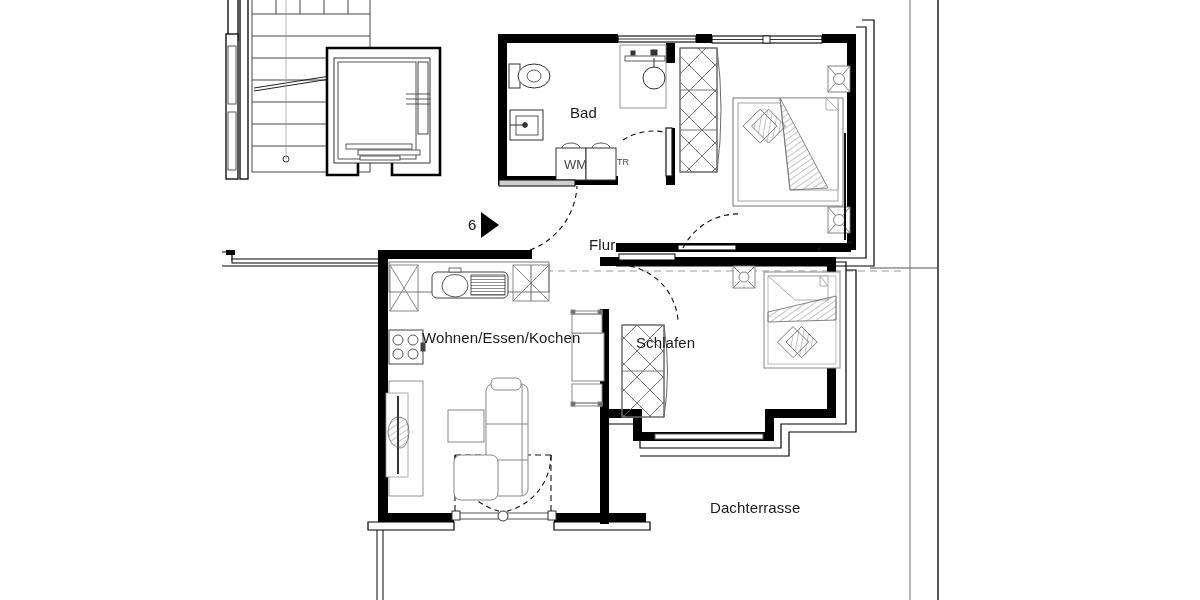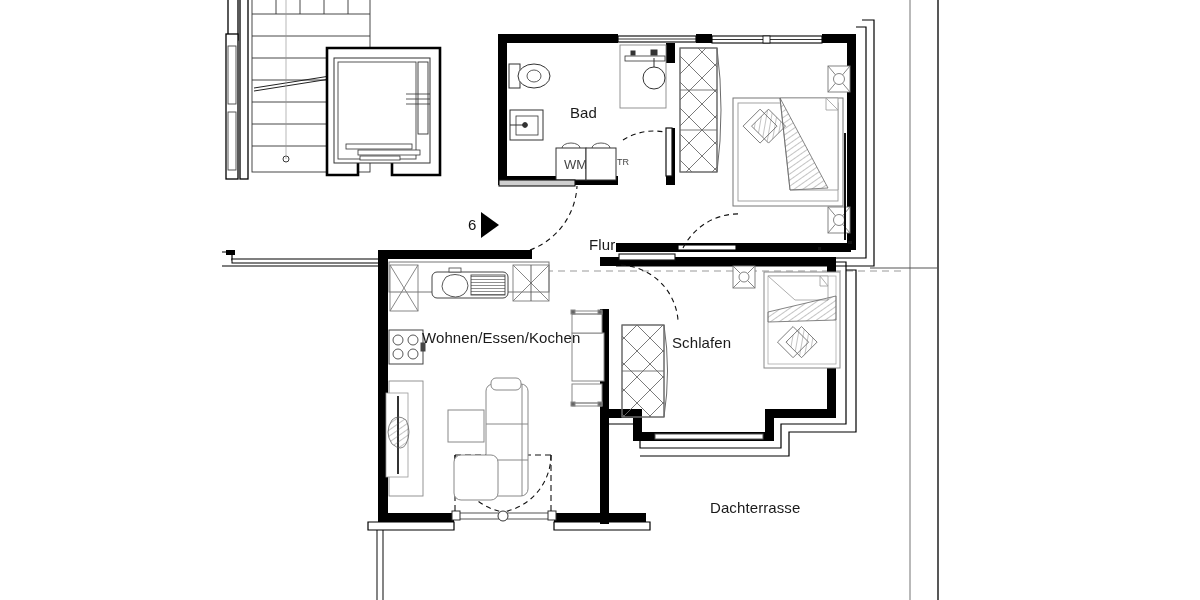--- a/index.html
+++ b/index.html
@@ -424,21 +424,21 @@
       <rect x="818" y="247" width="3" height="3"></rect>
     </g>
   </svg>
 
   <div class="room-label" style="left:570px; top:104px;">Bad</div>
 
   <div class="room-label" style="left:589px; top:216px;margin-top:20px;">Flur</div>
 
   <div class="room-label" style="left:422px; top:329px;">Wohnen/Essen/Kochen</div>
 
-  <div class="room-label" style="left:672px; top:334px;">Schlafen</div>
+  <div class="room-label" style="left:636px; top:334px;">Schlafen</div>
 
   <div class="room-label" style="left:710px; top:499px;">Dachterrasse</div>
 
   <div class="room-label" style="left:564px; top:157px; font-size:13px; color:#444;">WM</div>
   <div class="room-label" style="left:595px; top:157px; font-size:9px; color:#444;margin-left:22px;">TR</div>
 
   <div class="unit-number" style="left:468px; top:216px;">6</div>
   <div class="entry-arrow" style="left:481px; top:212px;"></div>
 
 </div>

